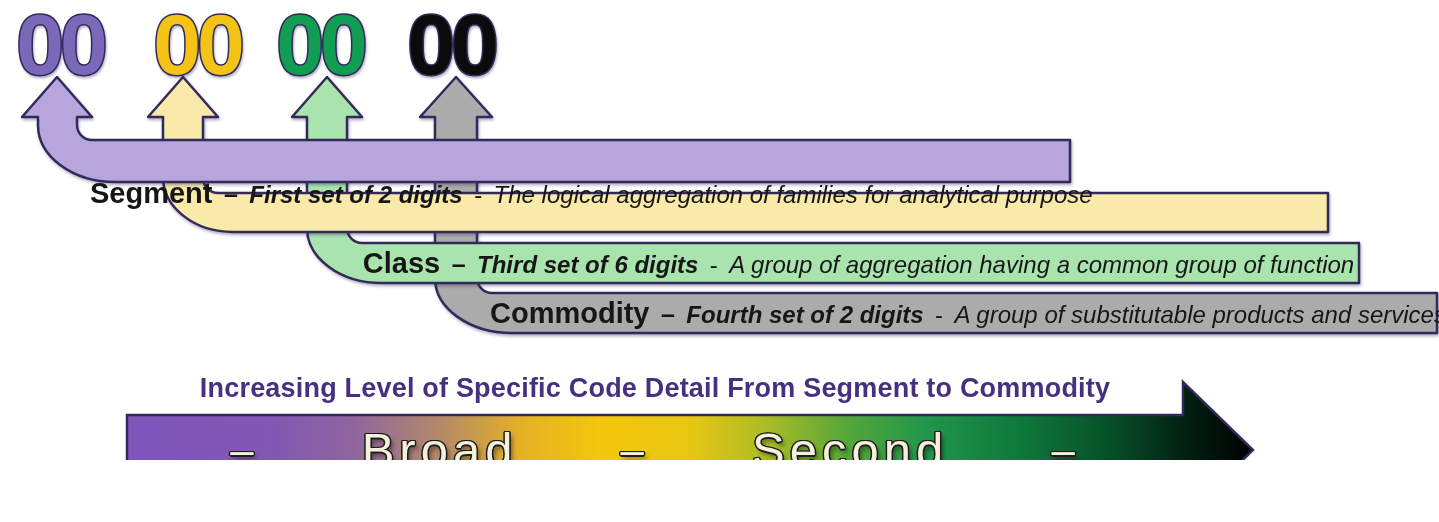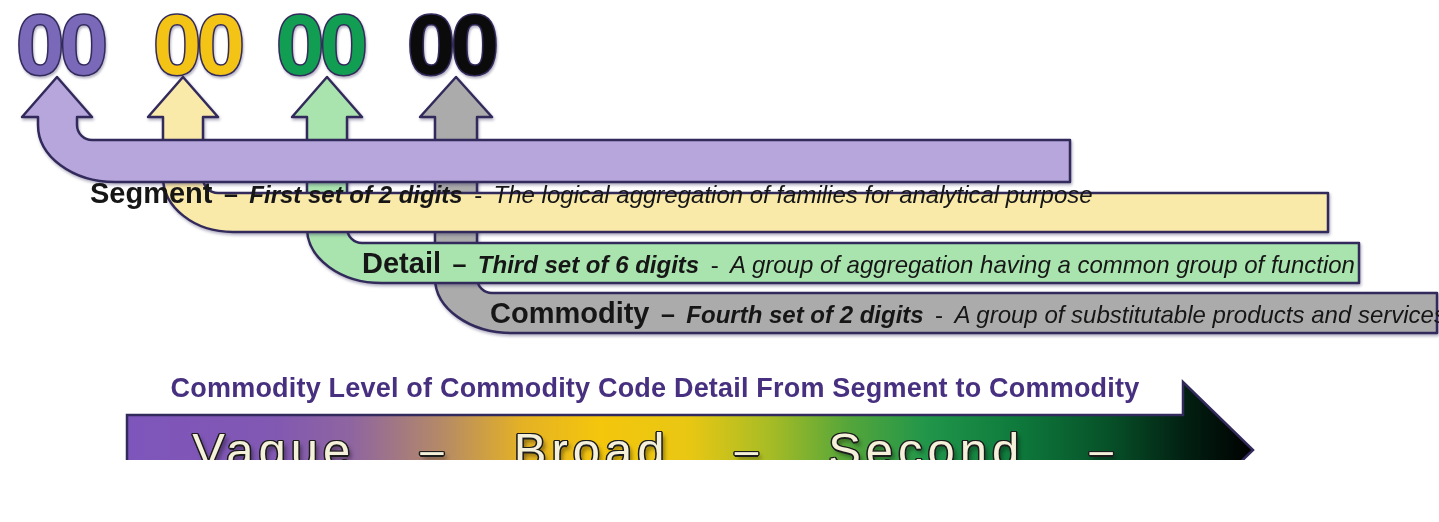--- a/index.html
+++ b/index.html
@@ -91,39 +91,38 @@
   <div class="bar-label" style="left:90px; top:140px; width:980px; line-height:42px;margin-top:32px;">
     <span class="lvl-name">Segment</span>
     <span class="lvl-dash">–</span>
     <span class="lvl-digits">First set of 2 digits</span>
     <span class="lvl-sep">-</span>
     <span class="lvl-desc">The logical aggregation of families for analytical purpose</span>
   </div>
 
 
   <div class="bar-label" style="left:358px; top:243px; width:1001px; line-height:41px;">
-    <span class="lvl-name">Detail</span>
+    <span class="lvl-name">Class</span>
     <span class="lvl-dash">–</span>
     <span class="lvl-digits">Third set of 6 digits</span>
     <span class="lvl-sep">-</span>
     <span class="lvl-desc">A group of aggregation having a common group of function</span>
   </div>
 
   <div class="bar-label" style="left:490px; top:293px; width:947px; line-height:41px;">
     <span class="lvl-name">Commodity</span>
     <span class="lvl-dash">–</span>
     <span class="lvl-digits">Fourth set of 2 digits</span>
     <span class="lvl-sep">-</span>
     <span class="lvl-desc">A group of substitutable products and services</span>
   </div>
 
-  <div class="footer-title">Commodity Level of Commodity Code Detail From Segment to Commodity</div>
+  <div class="footer-title">Increasing Level of Specific Code Detail From Segment to Commodity</div>
 
   <div class="scale-row">
-    <span>Vague</span>
     <span class="scale-sep">–</span>
     <span>Broad</span>
     <span class="scale-sep">–</span>
     <span>Second</span>
     <span class="scale-sep">–</span>
   </div>
 
 </div>
 
 </body></html>

